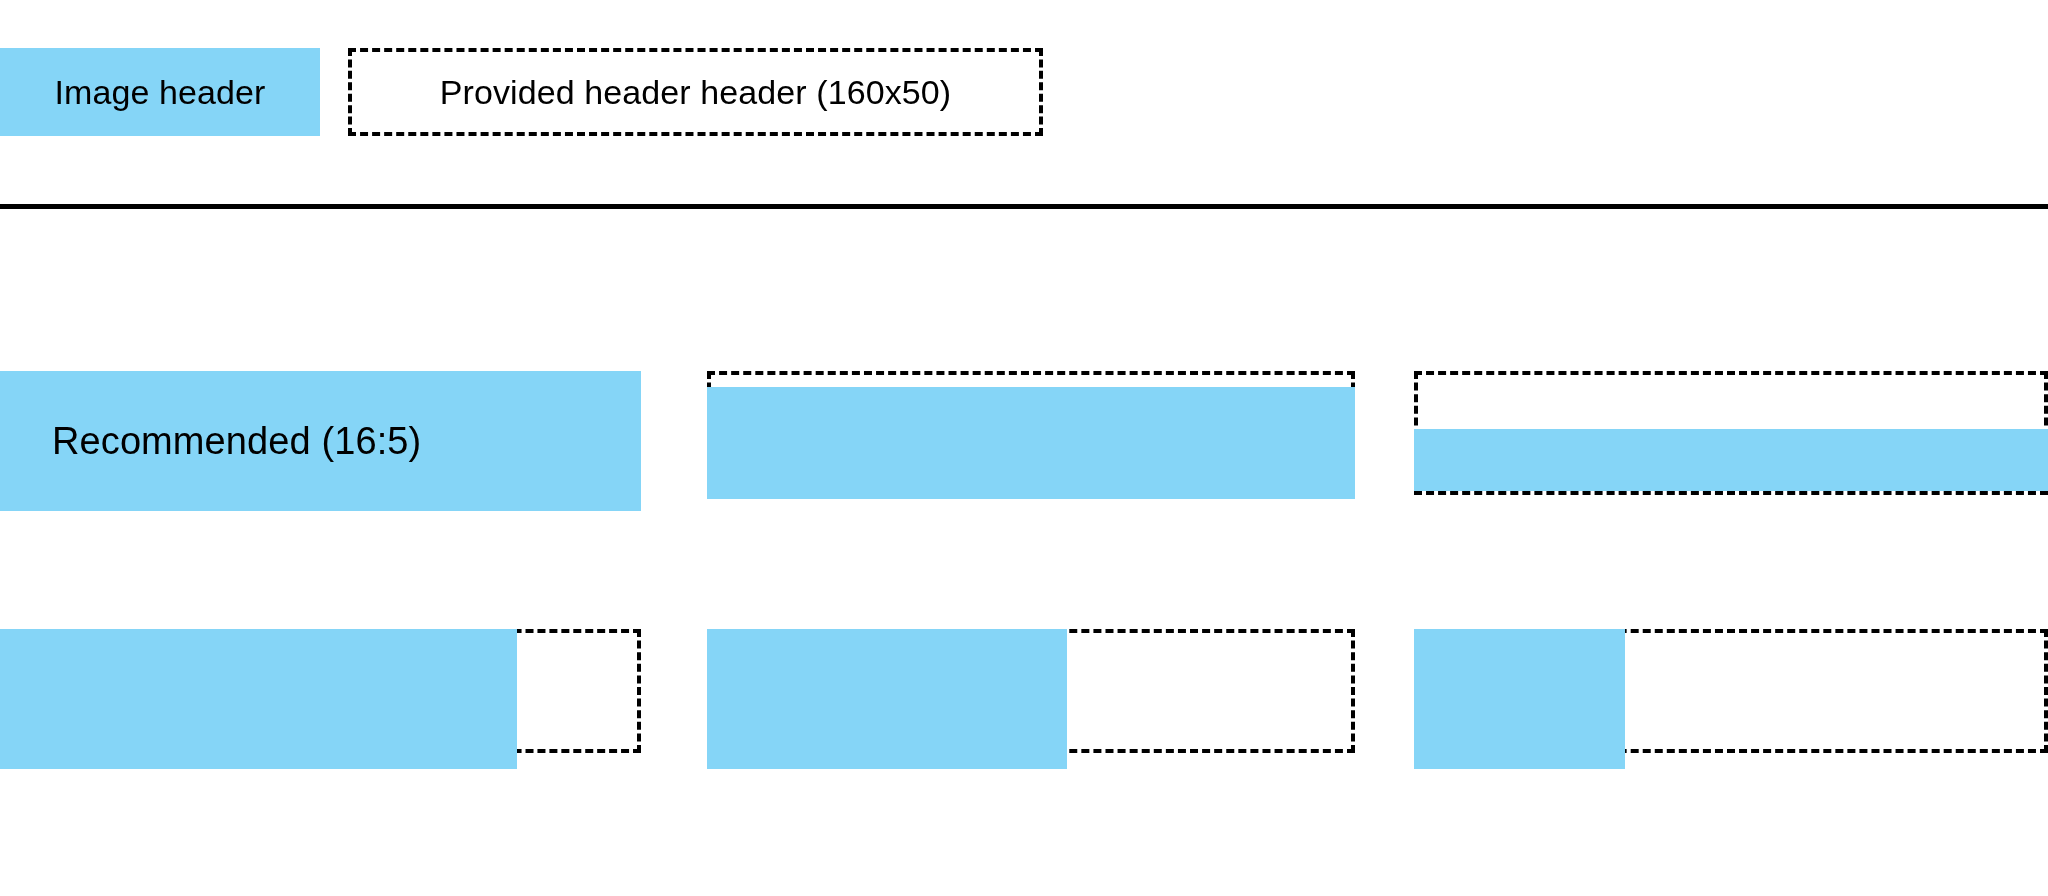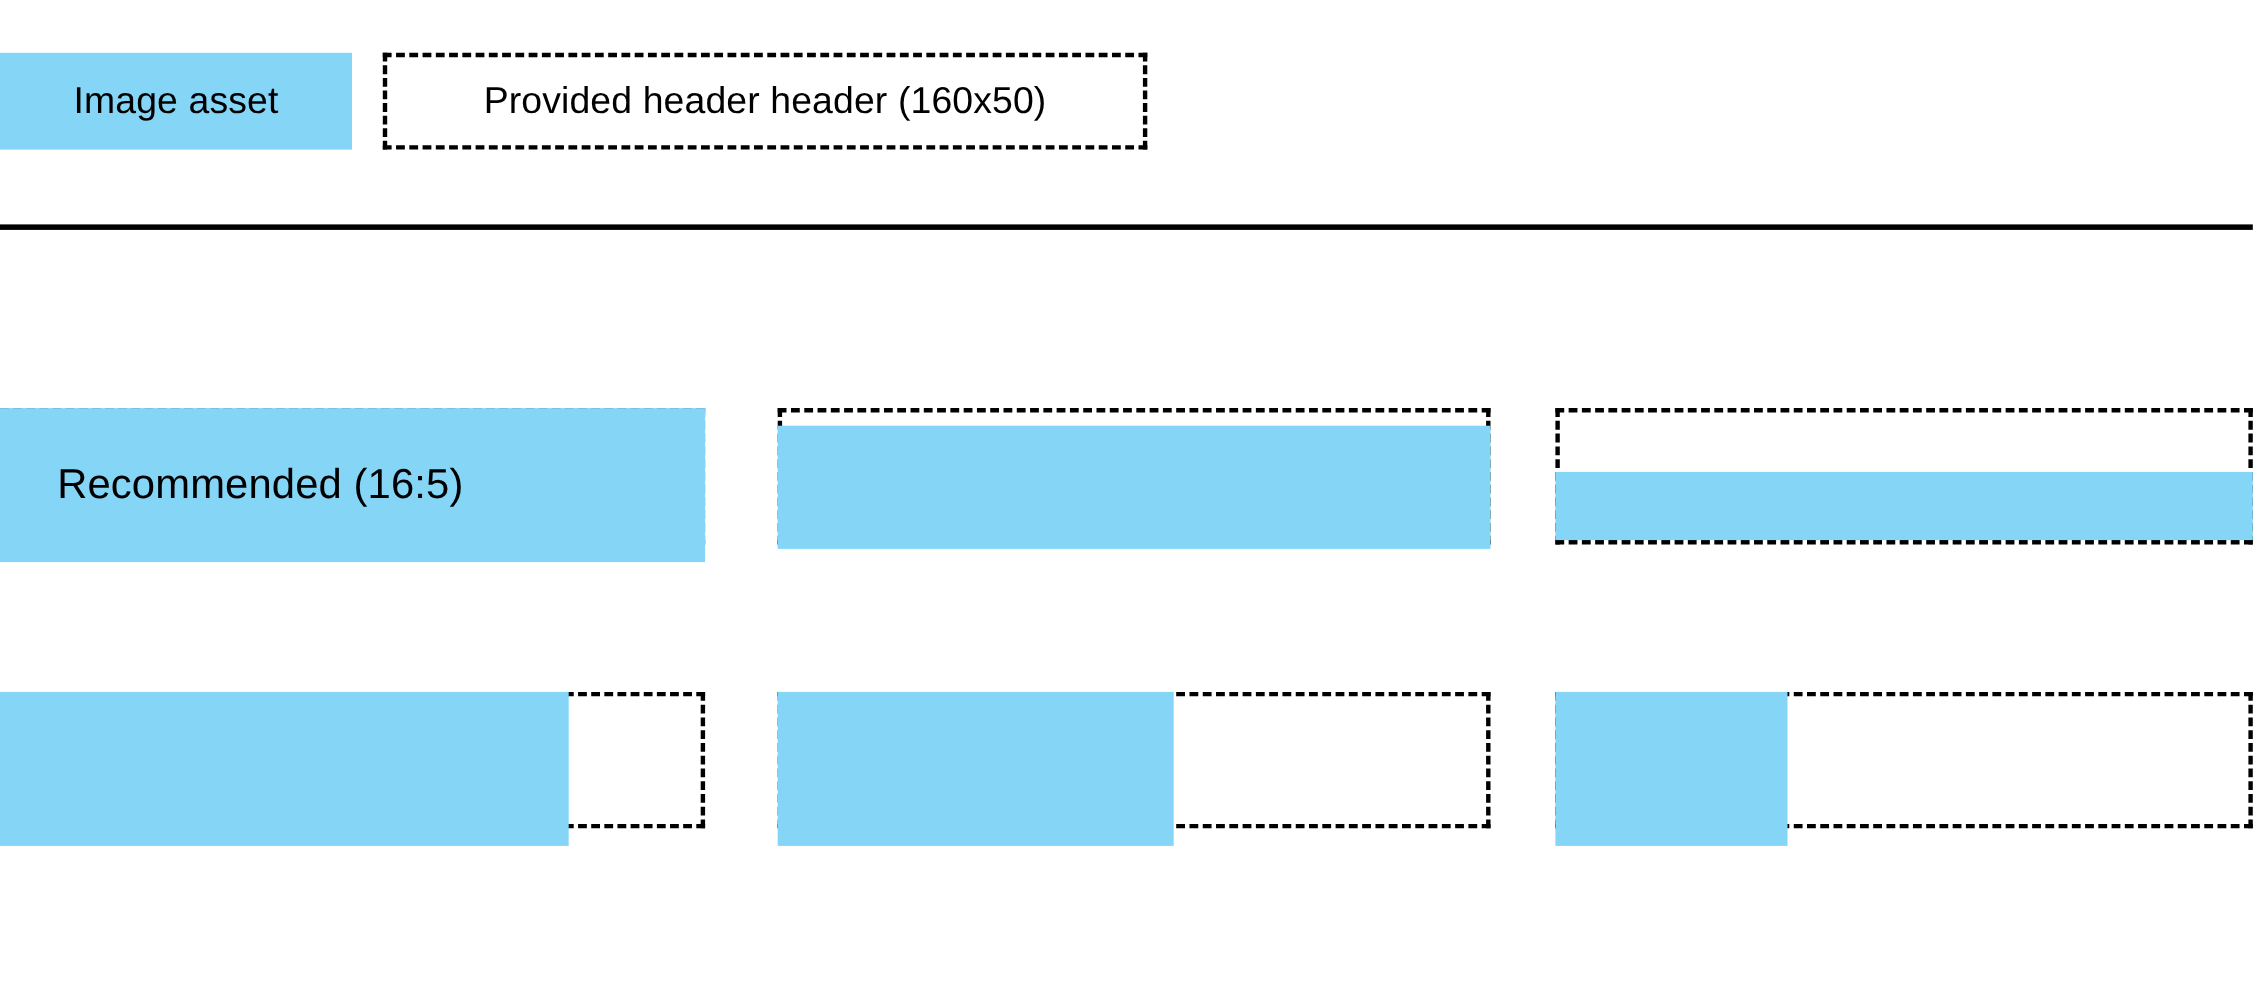--- a/index.html
+++ b/index.html
@@ -134,21 +134,21 @@
   }
 </style>
 </head>
 <body>
 
 <div class="stage">
 
   <div class="header-row">
 
     <div class="asset-swatch">
-      <span class="asset-swatch-label">Image asset</span>
+      <span class="asset-swatch-label">Image header</span>
     </div>
 
     <div class="header-space-box">
       <span class="header-space-label">Provided header header (160x50)</span>
     </div>
 
   </div>
 
   <div class="divider"></div>
 

